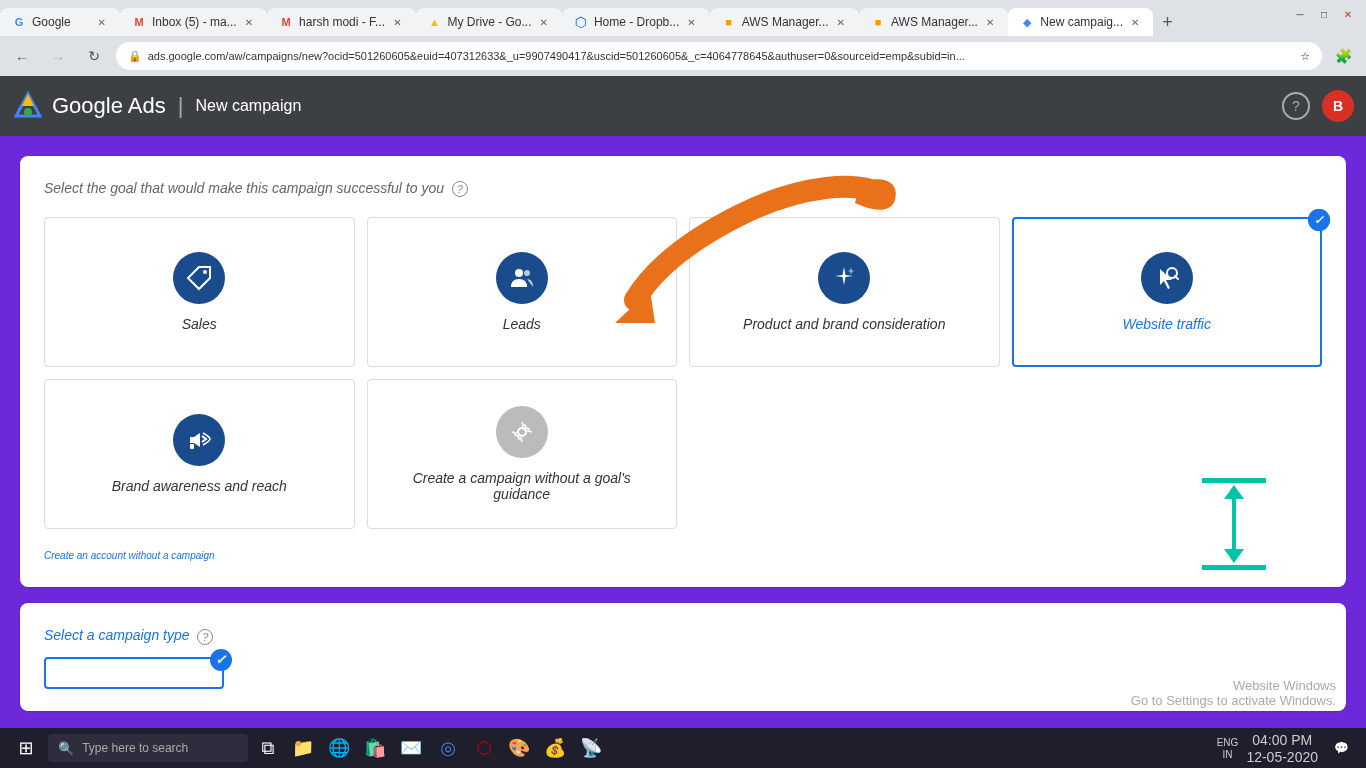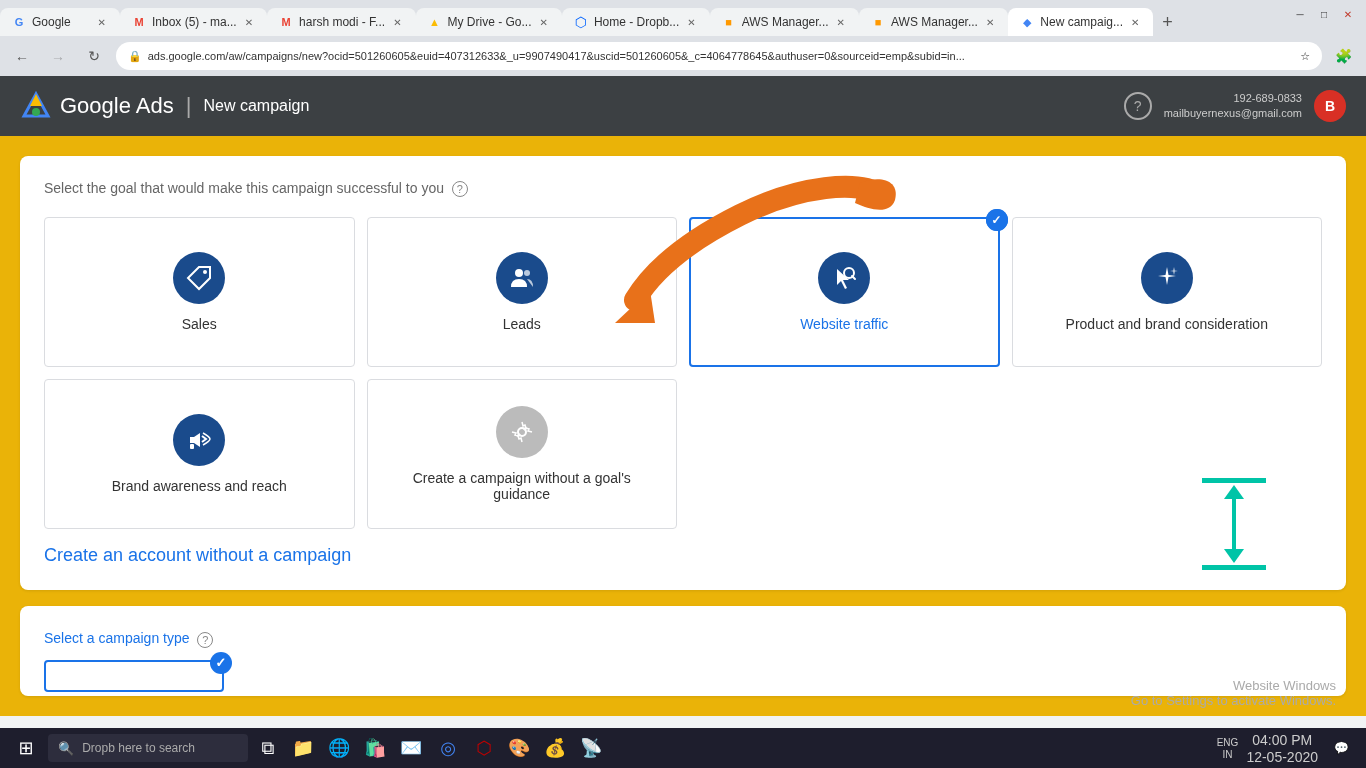--- a/index.html
+++ b/index.html
@@ -17,32 +17,32 @@
 
     .address-bar-row { display: flex; align-items: center; background: #dee1e6; padding: 4px 8px; gap: 8px; height: 40px; }
     .nav-btn { width: 28px; height: 28px; display: flex; align-items: center; justify-content: center; font-size: 14px; color: #555; cursor: pointer; border-radius: 50%; }
     .address-bar { flex: 1; height: 28px; background: #fff; border-radius: 14px; display: flex; align-items: center; padding: 0 12px; font-size: 11px; color: #333; gap: 6px; }
     .address-bar-url { flex: 1; overflow: hidden; text-overflow: ellipsis; white-space: nowrap; }
     .browser-actions { display: flex; gap: 4px; }
     .browser-action-btn { width: 28px; height: 28px; display: flex; align-items: center; justify-content: center; font-size: 14px; color: #555; cursor: pointer; }
     .win-btn { width: 20px; height: 20px; display: flex; align-items: center; justify-content: center; font-size: 10px; color: #333; cursor: pointer; }
 
     
-    .ads-header { background: #3c4043; display: flex; align-items: center; padding: 0 20px; height: 60px; }
+    .ads-header { background: #3c4043; display: flex; align-items: center; padding: 0 12px; height: 60px; }
     .ads-logo { display: flex; align-items: center; gap: 8px; }
     .ads-logo-text { color: #fff; font-size: 22px; font-weight: 400; }
     .ads-header-divider { color: #aaa; margin: 0 12px; font-size: 22px; font-weight: 100; }
     .ads-page-title { color: #fff; font-size: 16px; font-weight: 400; }
     .ads-header-right { margin-left: auto; display: flex; align-items: center; gap: 12px; }
     .ads-help { width: 28px; height: 28px; border-radius: 50%; border: 2px solid #aaa; display: flex; align-items: center; justify-content: center; color: #aaa; font-size: 14px; cursor: pointer; }
     .ads-account-info { text-align: right; color: #ccc; font-size: 11px; line-height: 1.4; }
     .ads-avatar { width: 32px; height: 32px; border-radius: 50%; background: #d93025; display: flex; align-items: center; justify-content: center; color: #fff; font-size: 14px; font-weight: bold; cursor: pointer; }
 
     
-    .main-content { background: #eab308; padding: 20px; display: flex; flex-direction: column; gap: 16px; }
+    .main-content { background: #6d28d9; padding: 20px; display: flex; flex-direction: column; gap: 16px; font-style: italic; }
 
     
     .card { background: #fff; border-radius: 8px; padding: 24px; box-shadow: 0 1px 3px rgba(0,0,0,0.1); }
 
     .goal-label { font-size: 14px; color: #666; margin-bottom: 20px; }
     .help-icon { display: inline-flex; align-items: center; justify-content: center; width: 16px; height: 16px; border-radius: 50%; border: 1px solid #888; font-size: 11px; color: #888; cursor: pointer; margin-left: 4px; vertical-align: middle; }
 
     .goals-grid { display: grid; grid-template-columns: repeat(4, 1fr); gap: 12px; }
     .goal-item { border: 1px solid #dadce0; border-radius: 4px; padding: 20px 16px; display: flex; flex-direction: column; align-items: center; justify-content: center; cursor: pointer; min-height: 150px; gap: 12px; position: relative; transition: border-color 0.2s; }
     .goal-item.selected { border: 2px solid #1a73e8; }
@@ -60,24 +60,24 @@
       align-items: center;
       justify-content: center;
       font-size: 12px;
       font-weight: bold;
     }
     .goal-icon-circle { width: 52px; height: 52px; border-radius: 50%; background: #1a4b8c; display: flex; align-items: center; justify-content: center; color: white; font-size: 22px; }
     .goal-icon-circle.gray { background: #bbb; }
     .goal-item-label { font-size: 14px; color: #333; text-align: center; }
     .goal-item.selected .goal-item-label { color: #1a73e8; font-weight: 500; }
 
-    .create-link { color: #1a73e8; font-size: 18px; cursor: pointer; margin-top: 22px; }
-
-    
-    .campaign-type-card { background: #fff; border-radius: 8px; padding: 24px; box-shadow: 0 1px 3px rgba(0,0,0,0.1); height: 90px; }
+    .create-link { color: #1a73e8; font-size: 10px; cursor: pointer; margin-top: 22px; }
+
+    
+    .campaign-type-card { background: #fff; border-radius: 8px; padding: 24px; box-shadow: 0 1px 3px rgba(0,0,0,0.1); height: 108px; }
     .campaign-type-label { font-size: 14px; color: #1a73e8; margin-bottom: 12px; }
 
     
     .taskbar { position: absolute; bottom: 0; left: 0; right: 0; height: 40px; background: #1e1e2d; display: flex; align-items: center; padding: 0 8px; gap: 4px; }
     .taskbar-start { width: 36px; height: 36px; display: flex; align-items: center; justify-content: center; color: white; font-size: 18px; cursor: pointer; }
     .taskbar-search { background: #2d2d3d; border-radius: 4px; display: flex; align-items: center; padding: 0 10px; gap: 8px; height: 28px; width: 200px; color: #ccc; font-size: 12px; }
     .taskbar-icon { width: 32px; height: 32px; display: flex; align-items: center; justify-content: center; font-size: 18px; cursor: pointer; }
     .taskbar-right { margin-left: auto; display: flex; align-items: center; gap: 8px; color: #ccc; font-size: 11px; }
 
     
@@ -166,24 +166,20 @@
       <polygon points="16,4 28,26 4,26" fill="none" stroke="#4285f4" stroke-width="3"></polygon>
       <polygon points="16,4 22,16 10,16" fill="#fbbc04"></polygon>
       <circle cx="16" cy="22" r="4" fill="#34a853"></circle>
     </svg>
     <span class="ads-logo-text">Google Ads</span>
   </div>
   <span class="ads-header-divider">|</span>
   <span class="ads-page-title">New campaign</span>
   <div class="ads-header-right">
     <div class="ads-help">?</div>
-    <div class="ads-account-info">
-      <div>192-689-0833</div>
-      <div>mailbuyernexus@gmail.com</div>
-    </div>
     <div class="ads-avatar">B</div>
   </div>
 </div>
 
 <div class="main-content">
 
   <div class="card">
     <div class="goal-label">
       <span>Select the goal that would make this campaign successful to you</span>
       <span class="help-icon">?</span>
@@ -206,40 +202,40 @@
           <svg width="26" height="26" viewBox="0 0 26 26" fill="white">
             <circle cx="10" cy="8" r="4" fill="white"></circle>
             <circle cx="18" cy="8" r="3" fill="white" opacity="0.7"></circle>
             <path d="M2 22 Q2 14 10 14 Q18 14 18 22" fill="white"></path>
             <path d="M18 14 Q24 14 24 22" fill="white" opacity="0.7"></path>
           </svg>
         </div>
         <span class="goal-item-label">Leads</span>
       </div>
 
+      <div class="goal-item">
+        <div class="goal-icon-circle">
+          <svg width="26" height="26" viewBox="0 0 26 26" fill="white">
+            <path d="M13 2 L14.5 10 L22 11 L14.5 12 L13 20 L11.5 12 L4 11 L11.5 10 Z" fill="white"></path>
+            <path d="M20 2 L20.8 5.5 L24 6 L20.8 6.5 L20 10 L19.2 6.5 L16 6 L19.2 5.5 Z" fill="white" opacity="0.7"></path>
+          </svg>
+        </div>
+        <span class="goal-item-label">Product and brand consideration</span>
+      </div>
+
       <div class="goal-item selected" style="position:relative;">
         <div style="position:absolute;top:-10px;right:-10px;width:22px;height:22px;background:#1a73e8;color:white;border-radius:50%;display:flex;align-items:center;justify-content:center;font-size:13px;font-weight:bold;">✓</div>
         <div class="goal-icon-circle">
           <svg width="26" height="26" viewBox="0 0 26 26" fill="white">
             <path d="M6 4 L6 20 L10 16 L14 24 L16 23 L12 15 L18 15 Z" fill="white"></path>
             <circle cx="18" cy="8" r="5" fill="none" stroke="white" stroke-width="2"></circle>
             <path d="M21 11 L24 14" stroke="white" stroke-width="2" stroke-linecap="round"></path>
           </svg>
         </div>
         <span class="goal-item-label" style="color:#1a73e8;font-weight:500;">Website traffic</span>
-      </div>
-
-      <div class="goal-item">
-        <div class="goal-icon-circle">
-          <svg width="26" height="26" viewBox="0 0 26 26" fill="white">
-            <path d="M13 2 L14.5 10 L22 11 L14.5 12 L13 20 L11.5 12 L4 11 L11.5 10 Z" fill="white"></path>
-            <path d="M20 2 L20.8 5.5 L24 6 L20.8 6.5 L20 10 L19.2 6.5 L16 6 L19.2 5.5 Z" fill="white" opacity="0.7"></path>
-          </svg>
-        </div>
-        <span class="goal-item-label">Product and brand consideration</span>
       </div>
 
       <div class="goal-item">
         <div class="goal-icon-circle">
           <svg width="26" height="26" viewBox="0 0 26 26" fill="white">
             <path d="M4 10 L4 16 L8 16 L14 20 L14 6 L8 10 Z" fill="white"></path>
             <path d="M16 9 Q20 12 20 12 Q20 12 16 15" stroke="white" stroke-width="2" fill="none"></path>
             <path d="M17 6 Q24 10 24 12 Q24 14 17 18" stroke="white" stroke-width="1.5" fill="none"></path>
             <rect x="4" y="17" width="4" height="5" rx="1" fill="white"></rect>
           </svg>
@@ -307,21 +303,21 @@
 
 <div class="activate-watermark">
   <div>Website Windows</div>
   <div>Go to Settings to activate Windows.</div>
 </div>
 
 <div class="taskbar">
   <div class="taskbar-start">⊞</div>
   <div class="taskbar-search">
     <span style="font-size:13px;">🔍</span>
-    <span style="font-size:12px;color:#aaa;">Dropb here to search</span>
+    <span style="font-size:12px;color:#aaa;">Type here to search</span>
   </div>
   <div class="taskbar-icon" style="color:white;">⧉</div>
   <div class="taskbar-icon" style="color:#ffcc00;">📁</div>
   <div class="taskbar-icon" style="color:#3277bc;">🌐</div>
   <div class="taskbar-icon" style="color:#0078d4;">🛍️</div>
   <div class="taskbar-icon" style="color:#0078d4;">✉️</div>
   <div class="taskbar-icon" style="color:#4285f4;">◎</div>
   <div class="taskbar-icon" style="color:#bf0000;">⬡</div>
   <div class="taskbar-icon" style="color:#ff4500;">🎨</div>
   <div class="taskbar-icon" style="color:#4caf50;">💰</div>

